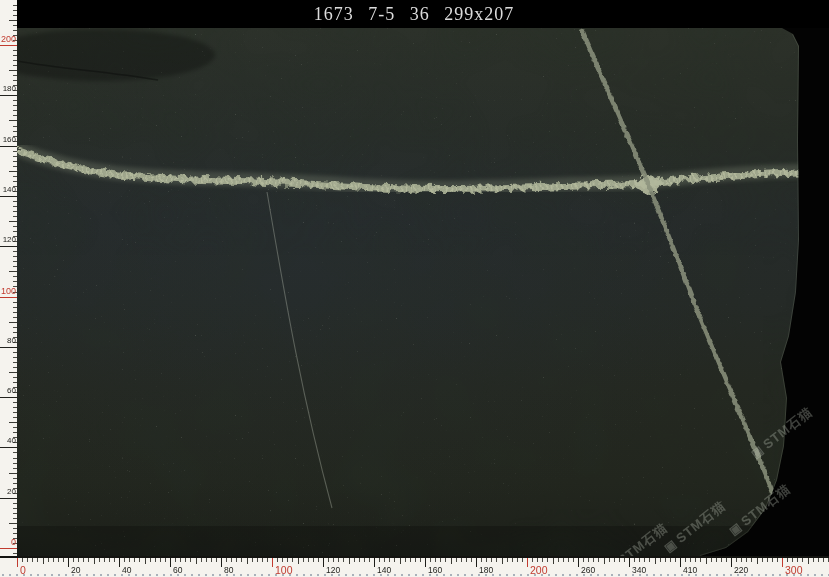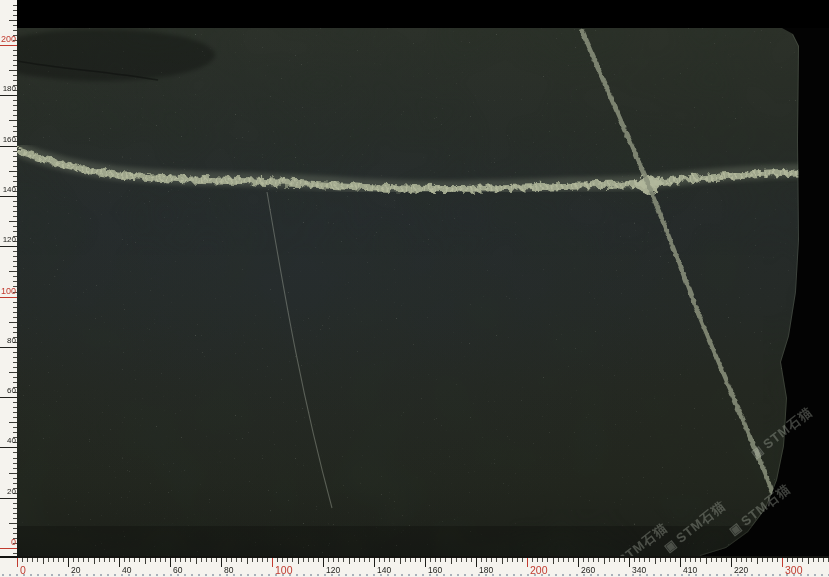--- a/index.html
+++ b/index.html
@@ -45,20 +45,23 @@
   .wm{position:absolute;transform:rotate(-38deg);transform-origin:center;
     color:var(--wm-color);font-size:13px;font-weight:bold;letter-spacing:1px;
     white-space:nowrap;z-index:4;}
   .wm .wm-logo{display:inline-block;margin-right:3px;font-size:12px;}
 </style>
 </head>
 <body>
 
 <div class="app">
 
+  <div class="title-bar">
+    <span class="title">1673 7-5 36 299x207</span>
+  </div>
 
   <div class="stage">
     <svg width="812" height="528" viewBox="17 28 812 528">
       <defs>
         <linearGradient id="slabBase" x1="0" y1="0" x2="0" y2="1">
           <stop offset="0" stop-color="#2c3129"></stop>
           <stop offset="0.2" stop-color="#282d27"></stop>
           <stop offset="0.36" stop-color="#262b2a"></stop>
           <stop offset="0.52" stop-color="#252a27"></stop>
           <stop offset="0.68" stop-color="#242821"></stop>

